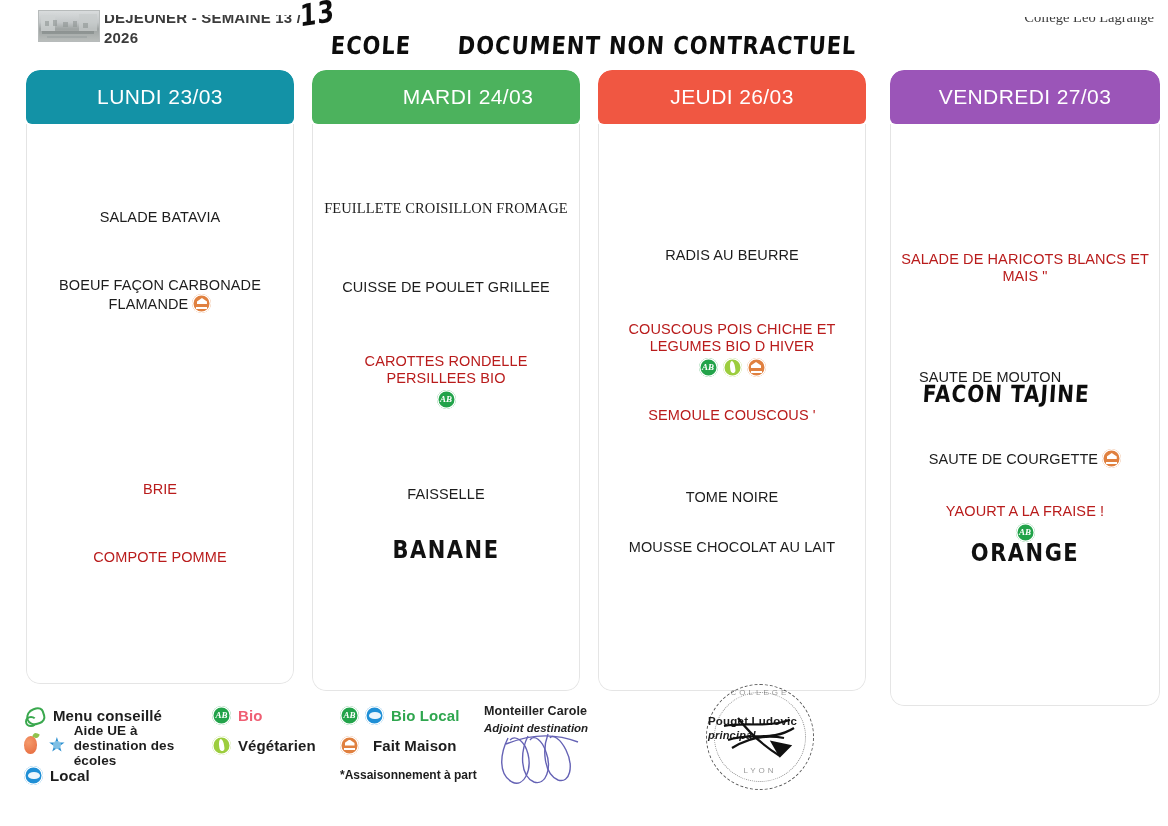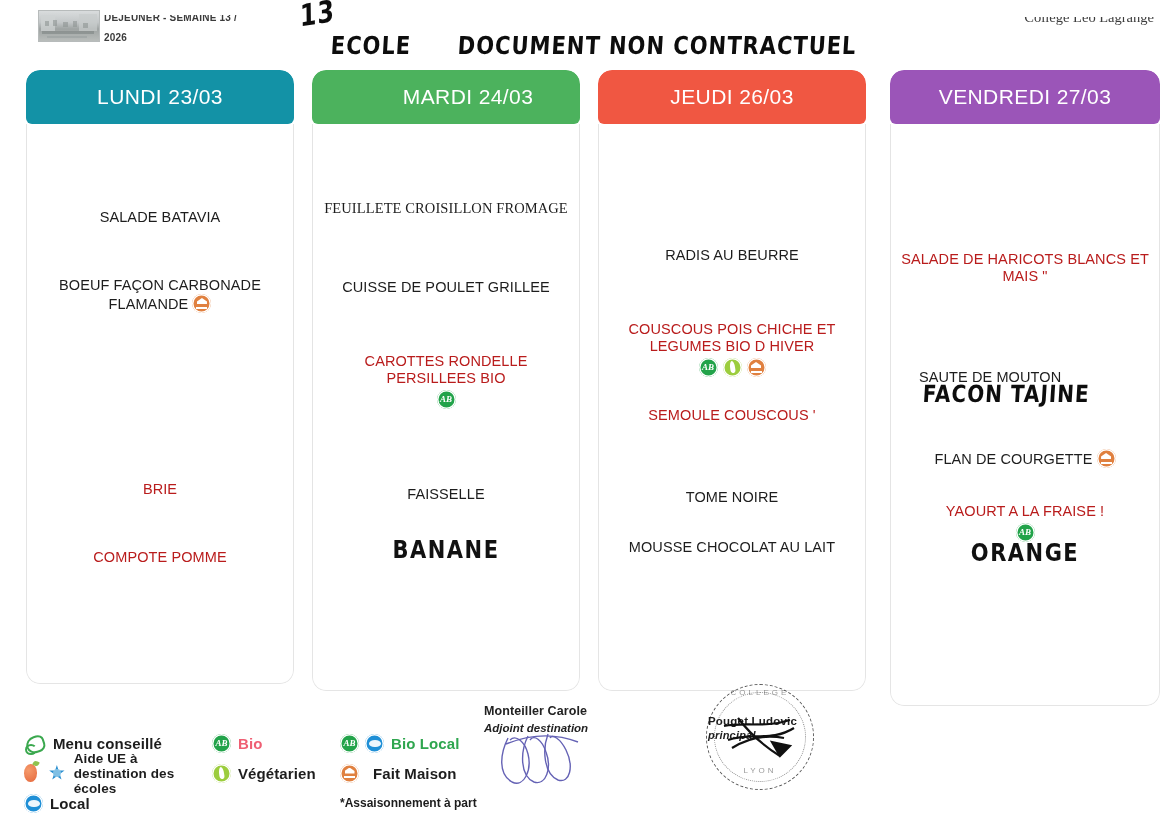--- a/index.html
+++ b/index.html
@@ -27,21 +27,21 @@
   .hdr-logo i.w3{left:24px;top:11px;width:5px;height:5px;}
   .hdr-logo i.w4{left:34px;top:10px;width:4px;height:6px;}
   .hdr-logo i.w5{left:44px;top:12px;width:5px;height:5px;}
   .hdr-logo i.b1{left:3px;top:20px;width:52px;height:3px;background:#7f8584;}
   .hdr-logo i.b2{left:8px;top:25px;width:40px;height:2px;background:#9aa0a0;}
   .hdr-logo i.r1{left:2px;top:4px;width:14px;height:16px;background:#cfd3d3;opacity:.75;}
   .hdr-logo i.r2{left:40px;top:3px;width:18px;height:17px;background:#c8cccc;opacity:.7;}
 
   .hdr-title{
     position:absolute;left:104px;top:8px;width:260px;
-    font-size:10px;font-weight:bold;color:#3b3b3b;
+    font-size:15px;font-weight:bold;color:#3b3b3b;
     letter-spacing:.2px;line-height:20px;
     clip-path: inset(7px 0 0 0);
   }
   .hdr-title .l2{display:block;}
   .hdr-right{
     position:absolute;right:14px;top:9px;
     font-family:"Liberation Serif", serif;
     font-size:14.5px;color:#3d3d3d;
     clip-path: inset(8px 0 0 0);
   }
@@ -116,21 +116,21 @@
   .bdg.maison{background:#e0803f;box-shadow:inset 0 0 0 1.5px #ffffff;}
   .bdg.maison::after{content:"";position:absolute;left:4.5px;top:4px;width:10px;height:6px;
        background:#fff;clip-path:polygon(50% 0,100% 60%,100% 100%,0 100%,0 60%);}
   .bdg.maison::before{content:"";position:absolute;left:4px;top:12.5px;width:11px;height:2px;background:#fff;}
   .bdg.local{background:#1f8fd6;box-shadow:inset 0 0 0 1.5px #ffffff;}
   .bdg.local::after{content:"";position:absolute;left:3.5px;top:6px;width:12px;height:7px;
        background:#fff;border-radius:50% 50% 45% 45%;opacity:.92;}
 
   
   .legend{position:absolute;left:24px;top:700px;width:620px;font-size:0;}
-  .lg-col{display:inline-block;vertical-align:top;margin-top:28px;}
+  .lg-col{display:inline-block;vertical-align:top;}
   .lg-row{display:flex;align-items:center;height:30px;font-size:15px;}
   .lg-row .lbl{font-weight:bold;margin-left:7px;color:#1d1d1d;letter-spacing:.1px;}
   .lg-row .lbl.pink{color:#ef5f73;}
   .lg-row .lbl.green{color:#2fa64f;}
   .lg-note{font-size:12px;font-weight:bold;color:#1d1d1d;height:30px;line-height:30px;}
 
   .hand-ico{width:22px;height:20px;position:relative;display:inline-block;}
   .hand-ico::before{content:"";position:absolute;left:2px;top:3px;width:15px;height:13px;
       border:2px solid #3aa84e;border-radius:60% 40% 45% 55%;transform:rotate(-18deg);}
   .hand-ico::after{content:"";position:absolute;left:1px;top:11px;width:8px;height:7px;
@@ -249,21 +249,21 @@
     </div>
 
     <div class="card" style="left:890px;width:270px;">
       <div class="head" style="background:#9b55b8;">VENDREDI 27/03</div>
       <div class="body" style="height:581px;">
         <div class="dish pink" style="top:127px;">SALADE DE HARICOTS BLANCS ET MAIS "</div>
         <div class="dish" style="top:245px;text-align:left;padding-left:28px;">
           <span>SAUTE DE MOUTON</span><span class="hand" style="font-size:20px;display:inline-block;vertical-align:-3px;margin-left:3px;">FACON TAJINE</span>
         </div>
         <div class="dish" style="top:325px;">
-          <span>FLAN DE COURGETTE</span>
+          <span>SAUTE DE COURGETTE</span>
           <span class="bdg maison"></span>
         </div>
         <div class="dish pink" style="top:379px;">
           <span>YAOURT A LA FRAISE !</span>
           <span class="icons">
             <span class="bdg ab"></span>
           </span>
         </div>
         <div class="dish hw" style="top:421px;">ORANGE</div>
       </div>

